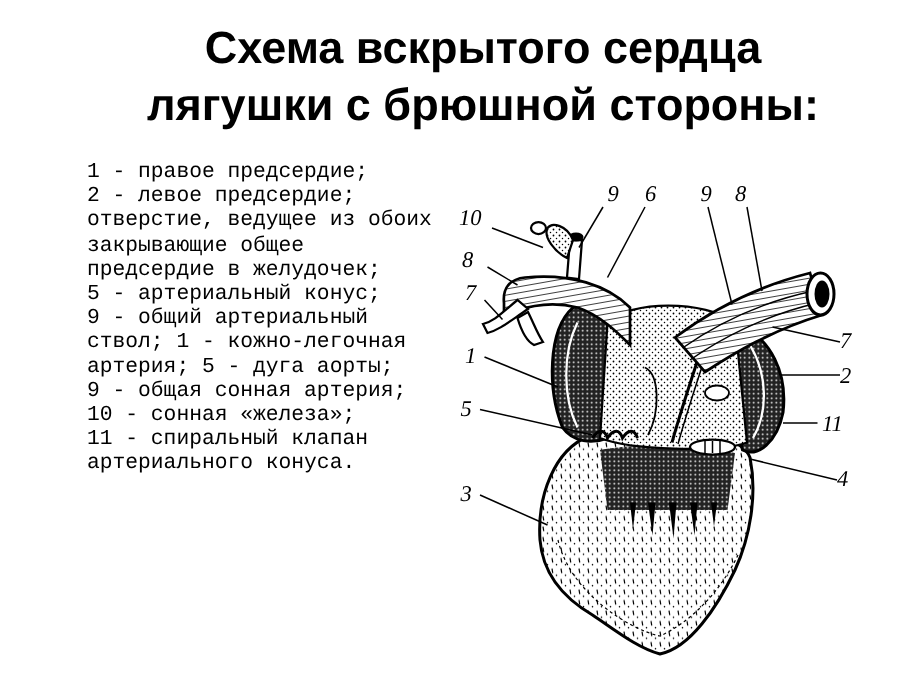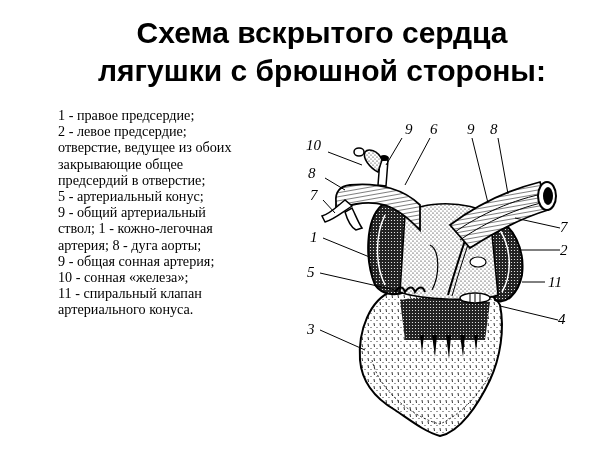--- a/index.html
+++ b/index.html
@@ -8,46 +8,46 @@
     font-family: "Liberation Sans", sans-serif; color: #000;
   }
   .title {
     position: absolute; left: 0; top: 14px; width: 600px; text-align: center;
     font-family: "Liberation Sans", sans-serif; font-weight: bold; font-size: 30px; line-height: 38px;
     letter-spacing: 0px;
   }
   .title div { white-space: nowrap; margin-left: 44px; }
   .legend {
     position: absolute; left: 58px; top: 107px; width: 250px;
-    font-family: Liberation Serif, serif; font-size: 14.2px; line-height: 16.2px;
+    font-family: Liberation Mono, monospace; font-size: 14.2px; line-height: 16.2px;
   }
   .legend div { white-space: nowrap; }
   .diagram { position: absolute; left: 290px; top: 110px; width: 300px; height: 340px; }
   .lbl {
     font-family: "Liberation Serif", serif; font-style: italic; font-size: 15px; fill: #000;
   }
 </style>
 </head>
 <body>
 
 <div class="title">
   <div>Схема вскрытого сердца</div>
   <div>лягушки с брюшной стороны:</div>
 </div>
 
 <div class="legend">
   <div>1 - правое предсердие;</div>
   <div>2 - левое предсердие;</div>
   <div>отверстие, ведущее из обоих</div>
   <div>закрывающие общее</div>
-  <div>предсердий в отверстие;</div>
+  <div>предсердие в желудочек;</div>
   <div>5 - артериальный конус;</div>
   <div>9 - общий артериальный</div>
   <div>ствол; 1 - кожно-легочная</div>
-  <div>артерия; 8 - дуга аорты;</div>
+  <div>артерия; 5 - дуга аорты;</div>
   <div>9 - общая сонная артерия;</div>
   <div>10 - сонная «железа»;</div>
   <div>11 - спиральный клапан</div>
   <div>артериального конуса.</div>
 </div>
 
 <div class="diagram">
   <svg width="300" height="340" viewBox="290 110 300 340" xmlns="http://www.w3.org/2000/svg">
     <defs>
       <pattern id="stipple" width="4" height="4" patternUnits="userSpaceOnUse">

